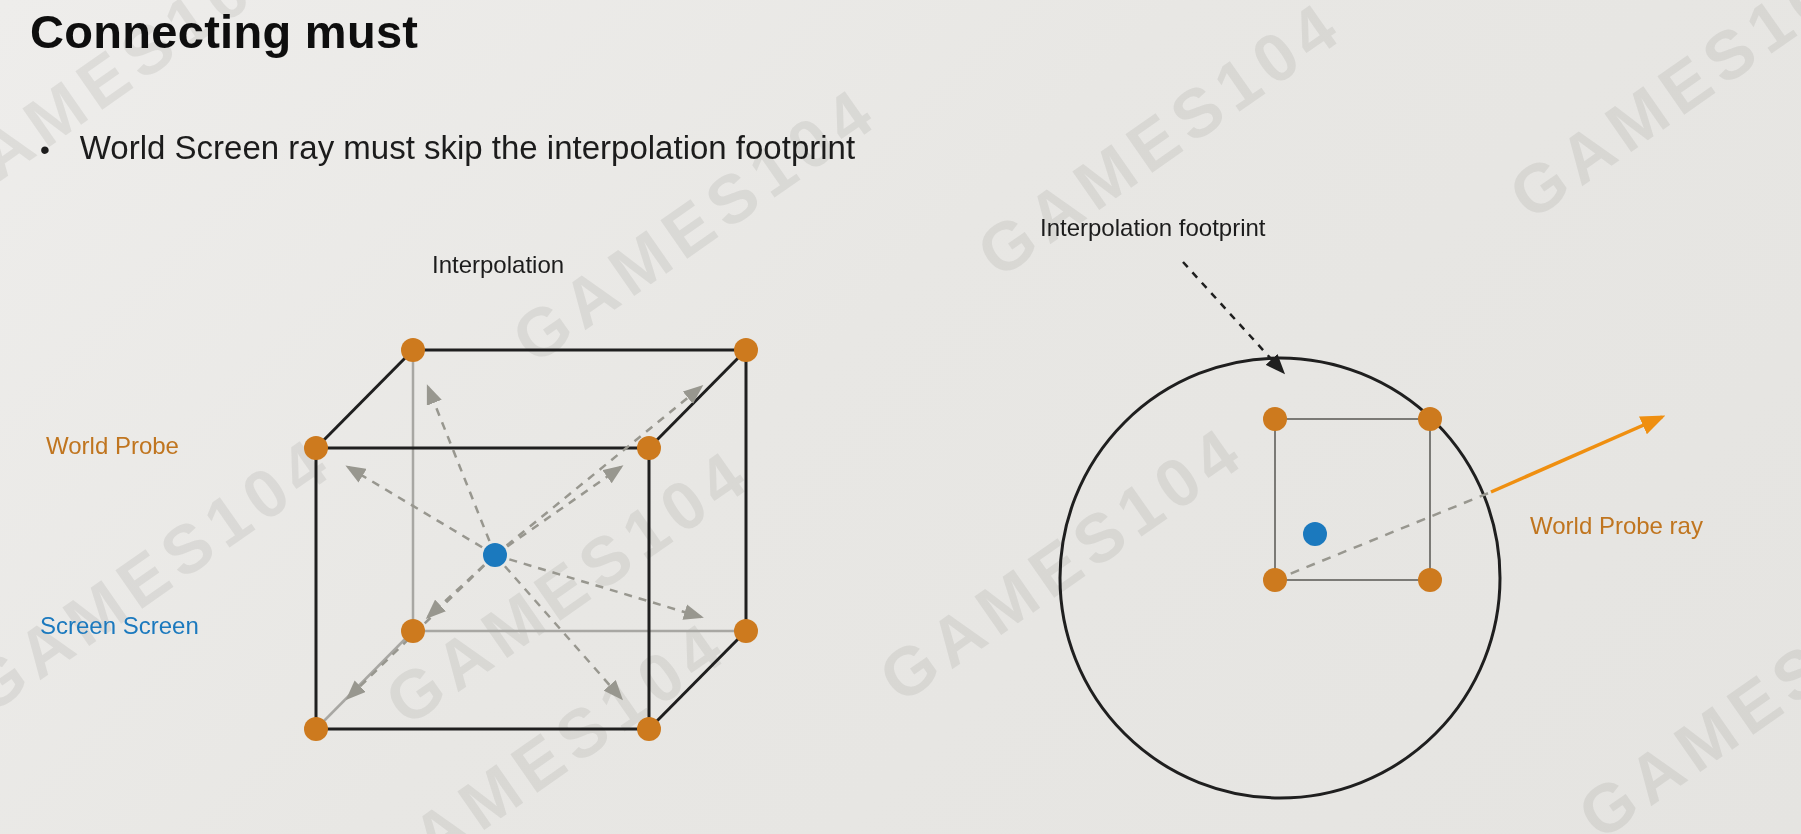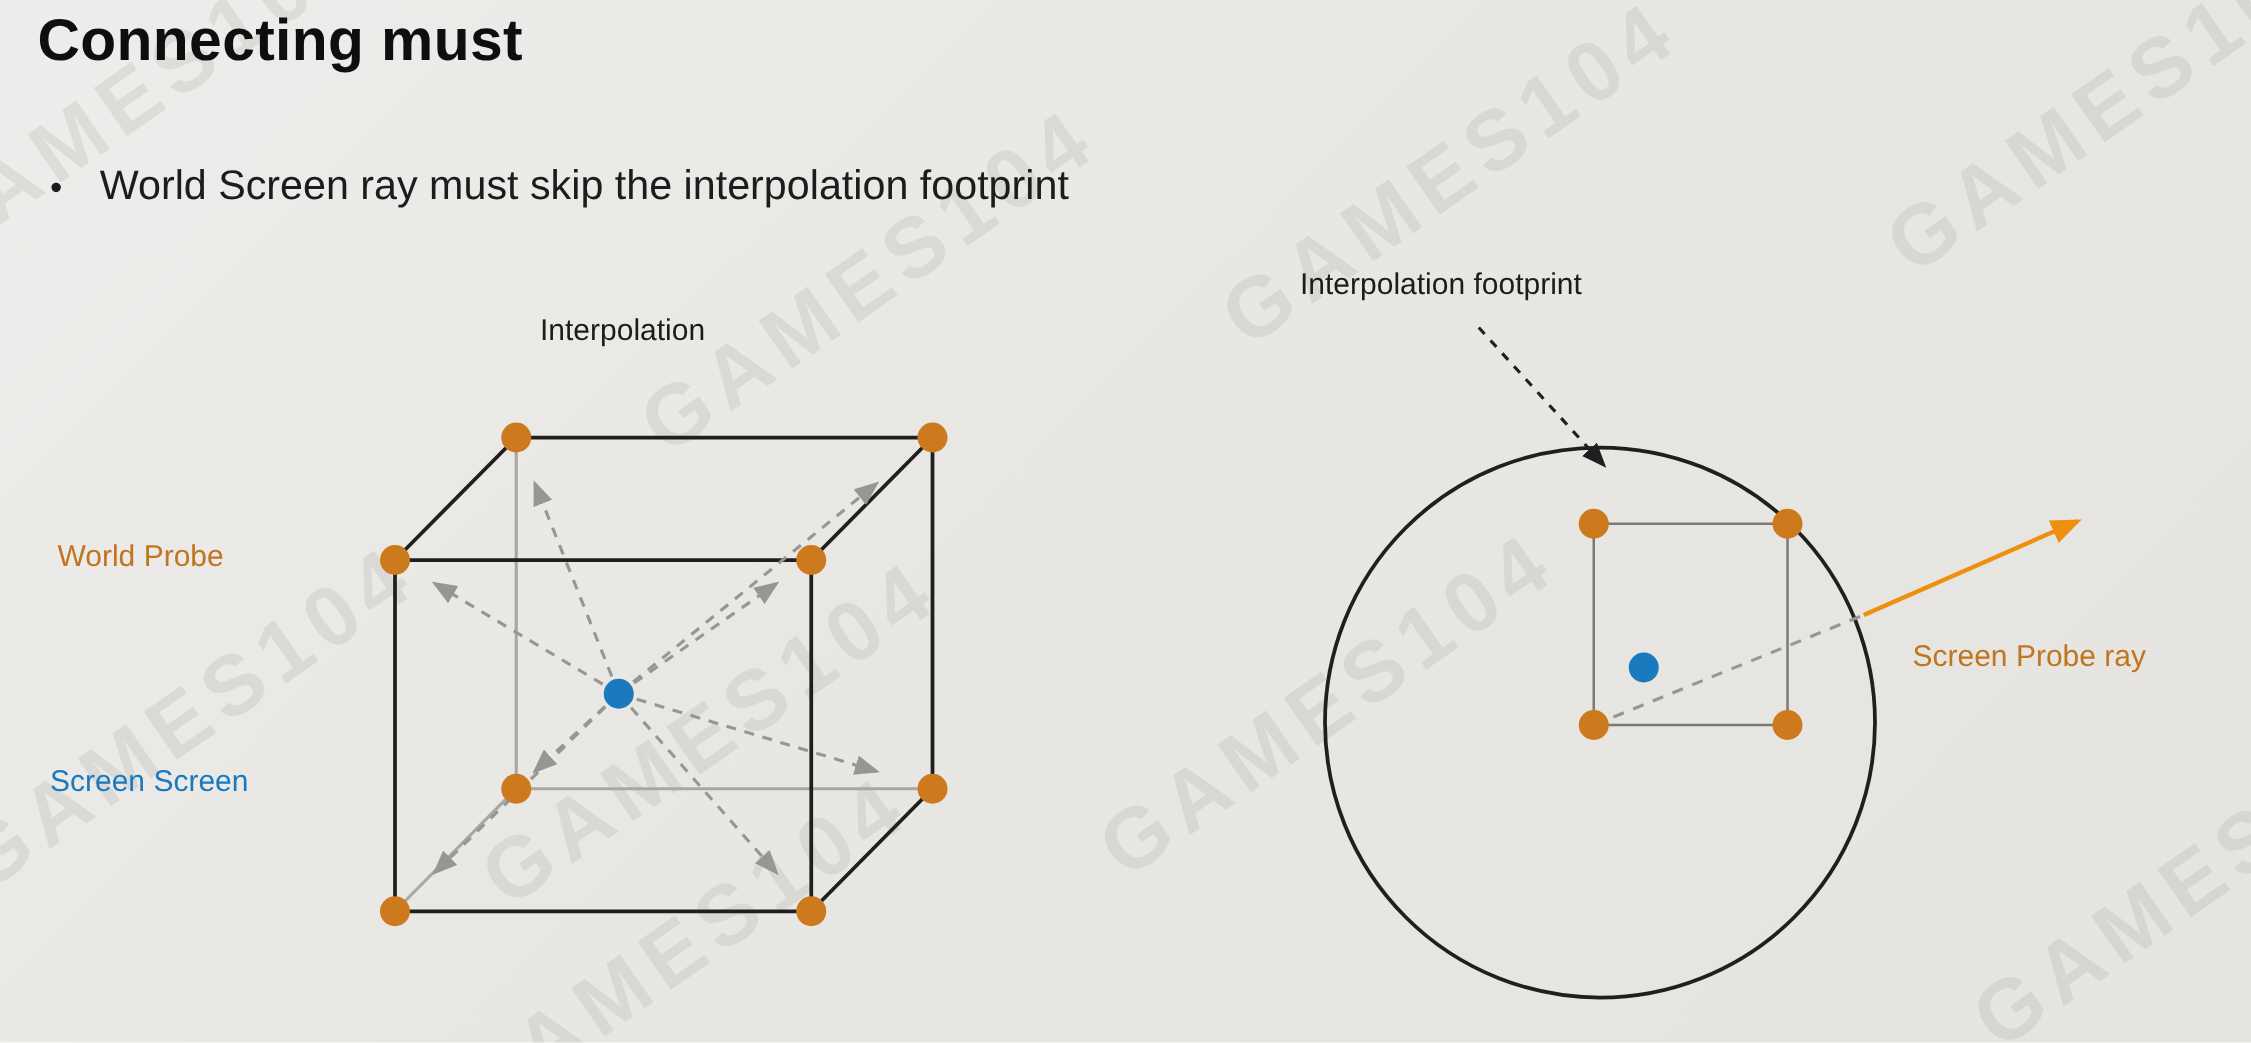--- a/index.html
+++ b/index.html
@@ -168,15 +168,15 @@
 
   <div class="bullet-row">
     <span class="bullet-dot">•</span>
     <span class="bullet-text">World Screen ray must skip the interpolation footprint</span>
   </div>
 
   <div class="lbl lbl-interpolation">Interpolation</div>
   <div class="lbl lbl-world-probe">World Probe</div>
   <div class="lbl lbl-screen-probe">Screen Screen</div>
   <div class="lbl lbl-footprint">Interpolation footprint</div>
-  <div class="lbl lbl-ray">Screen Probe ray</div>
+  <div class="lbl lbl-ray">World Probe ray</div>
 
 </div>
 
 </body></html>

